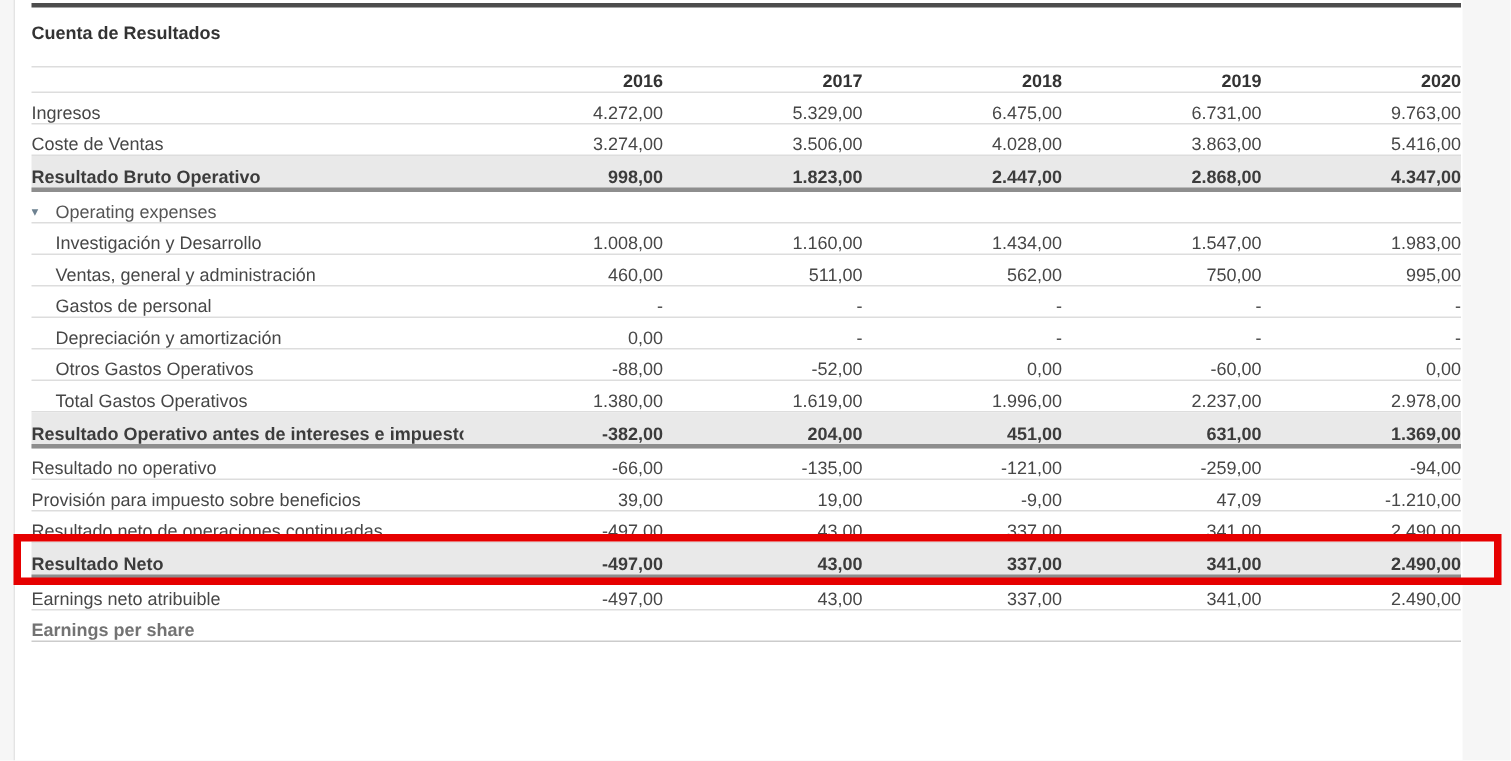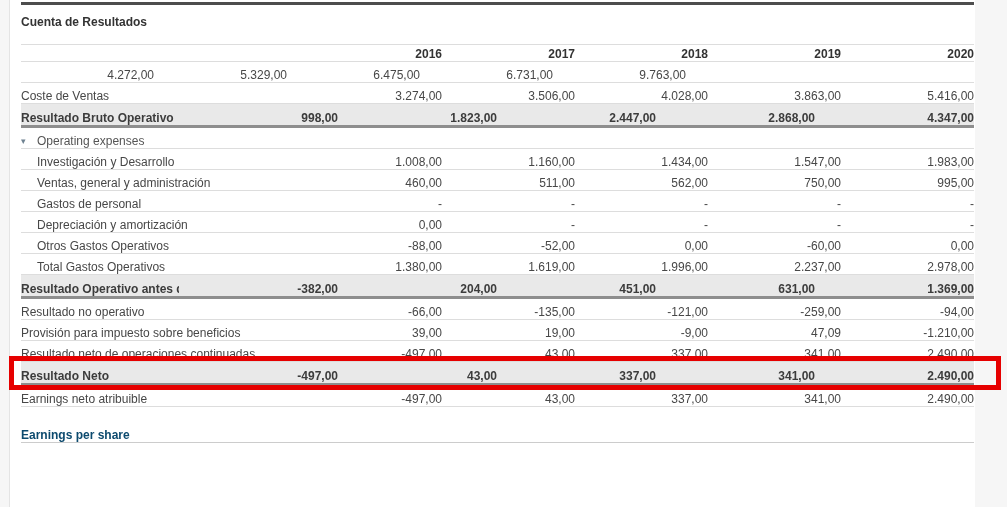--- a/index.html
+++ b/index.html
@@ -33,24 +33,24 @@
   .vcell { width:133px; text-align:right; white-space:nowrap; }
   .caret {
     display:none; width:9px; margin-right:7px; font-size:9px;
     color:#6e8291; line-height:9px; cursor:pointer;
   }
   .row-group .caret { display:inline-block; }
   .row-group { color:#555555; }
   .row-child .row-label-cell { padding-left:16px; }
   .row-subtotal {
     background:#e9e9e9; font-weight:bold; color:#3c3c3c;
-    border-bottom:3px solid #8e8e8e; height:24px;gap:26px;
+    border-bottom:3px solid #8e8e8e; height:24px;
   }
   .row-section {
-    font-weight:bold; color:#0c4a6e; margin-top:15px;
+    font-weight:bold; color:#737373; margin-top:0;
     border-bottom:1px solid #cccccc;
   }
   .red-box {
     position:absolute; left:-12px; right:-27px; top:-6px; bottom:-7px;
     border-style:solid; border-width:5px; z-index:5; pointer-events:none;
   }
 </style>
 </head>
 <body>
 
@@ -64,20 +64,24 @@
         <div class="row-label-cell"></div>
         <div class="vcell">2016</div>
         <div class="vcell">2017</div>
         <div class="vcell">2018</div>
         <div class="vcell">2019</div>
         <div class="vcell">2020</div>
       </div>
 
       <div id="rows">
           <div class="trow row-normal">
+    <div class="row-label-cell">
+
+      <span class="rlabel">Ingresos</span>
+    </div>
     <div class="vcell">4.272,00</div>
     <div class="vcell">5.329,00</div>
     <div class="vcell">6.475,00</div>
     <div class="vcell">6.731,00</div>
     <div class="vcell">9.763,00</div>
   </div>
           <div class="trow row-normal">
     <div class="row-label-cell">
 
       <span class="rlabel">Coste de Ventas</span>

